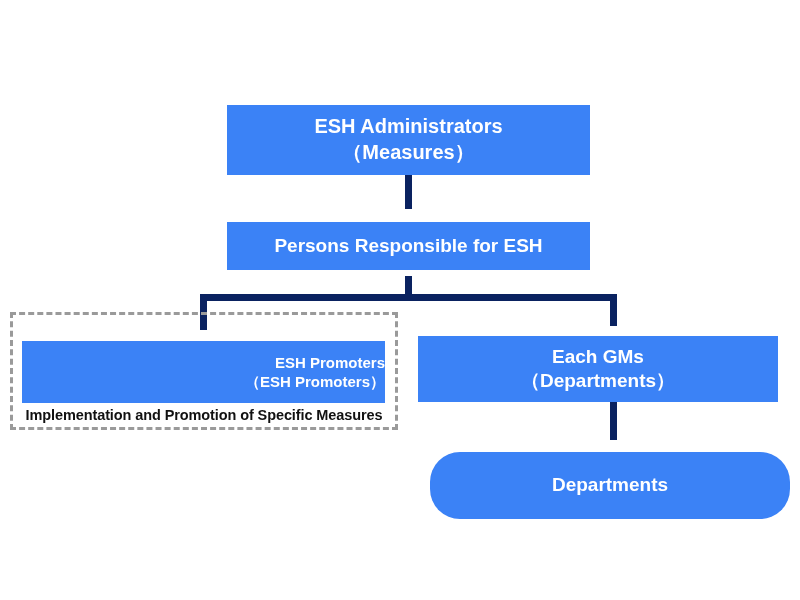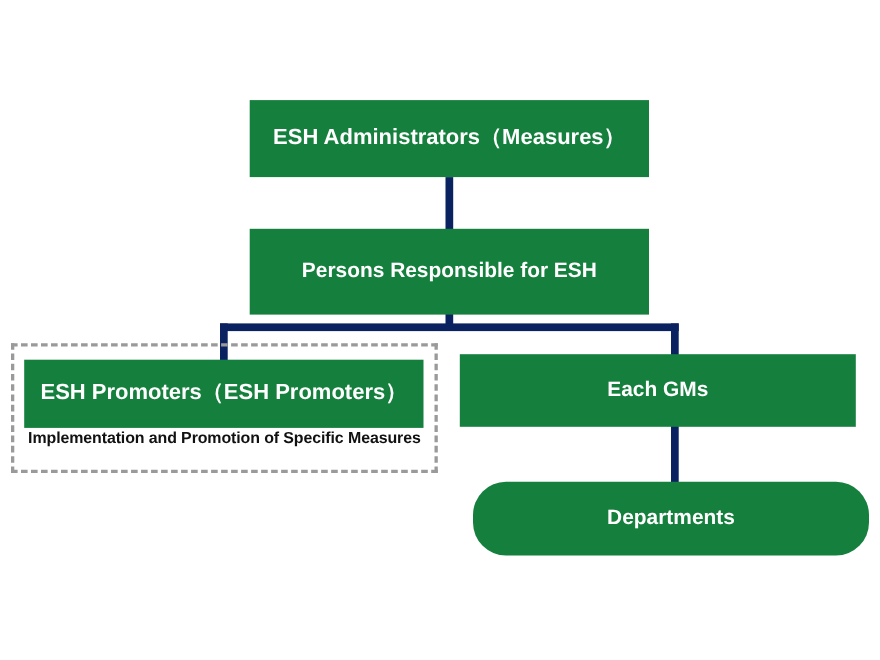--- a/index.html
+++ b/index.html
@@ -16,49 +16,51 @@
   }
   #chart-root {
     position: relative;
     width: 800px;
     height: 600px;
   }
 
   
   .node {
     position: absolute;
-    background: #15803d;
+    background: #3b82f6;
     color: #ffffff;
     display: flex;
-    flex-direction: row;
+    flex-direction: column;
     align-items: center;
     justify-content: center;
     text-align: center;
     font-weight: bold;
     line-height: 1.28;
     box-sizing: border-box;
     z-index: 3;
+    margin-top: 14px;
   }
   .node .line1 { display: block; }
   .node .line2 { display: block; }
 
   #node-administrators {
     left: 227px;  top: 91px;
     width: 363px; height: 70px;
     font-size: 20px;
   }
   #node-responsible {
     left: 227px;  top: 208px;
-    width: 363px; height: 78px;
+    width: 363px; height: 48px;
     font-size: 19px;
   }
   #node-promoters {
     left: 22px;   top: 327px;
     width: 363px; height: 62px;
-    font-size: 20px;
+    font-size: 15px;
+    align-items: flex-end;
   }
   #node-gms {
     left: 418px;  top: 322px;
     width: 360px; height: 66px;
     font-size: 19px;
   }
   #node-departments {
     left: 430px;  top: 438px;
     width: 360px; height: 67px;
     font-size: 19px;
@@ -70,21 +72,21 @@
     position: absolute;
     left: 10px;  top: 312px;
     width: 388px; height: 118px;
     border: 3px dashed #9a9a9a;
     box-sizing: border-box;
     z-index: 2;
     background: transparent;
   }
   #group-caption {
     position: absolute;
-    left: 10px;  top: 391px;
+    left: 10px;  top: 407px;
     width: 388px;
     text-align: center;
     font-size: 14.5px;
     font-weight: bold;
     color: #111111;
     z-index: 4;
     letter-spacing: -0.1px;
   }
 
   
@@ -147,20 +149,21 @@
     <span class="line1">Persons Responsible for ESH</span>
   </div>
 
   <div class="node" id="node-promoters">
     <span class="line1">ESH Promoters</span>
     <span class="line2">（ESH Promoters）</span>
   </div>
 
   <div class="node" id="node-gms">
     <span class="line1">Each GMs</span>
+    <span class="line2">（Departments）</span>
   </div>
 
   <div class="node" id="node-departments">
     <span class="line1">Departments</span>
   </div>
 
   <div id="group-caption">Implementation and Promotion of Specific Measures</div>
 
 </div>
 

